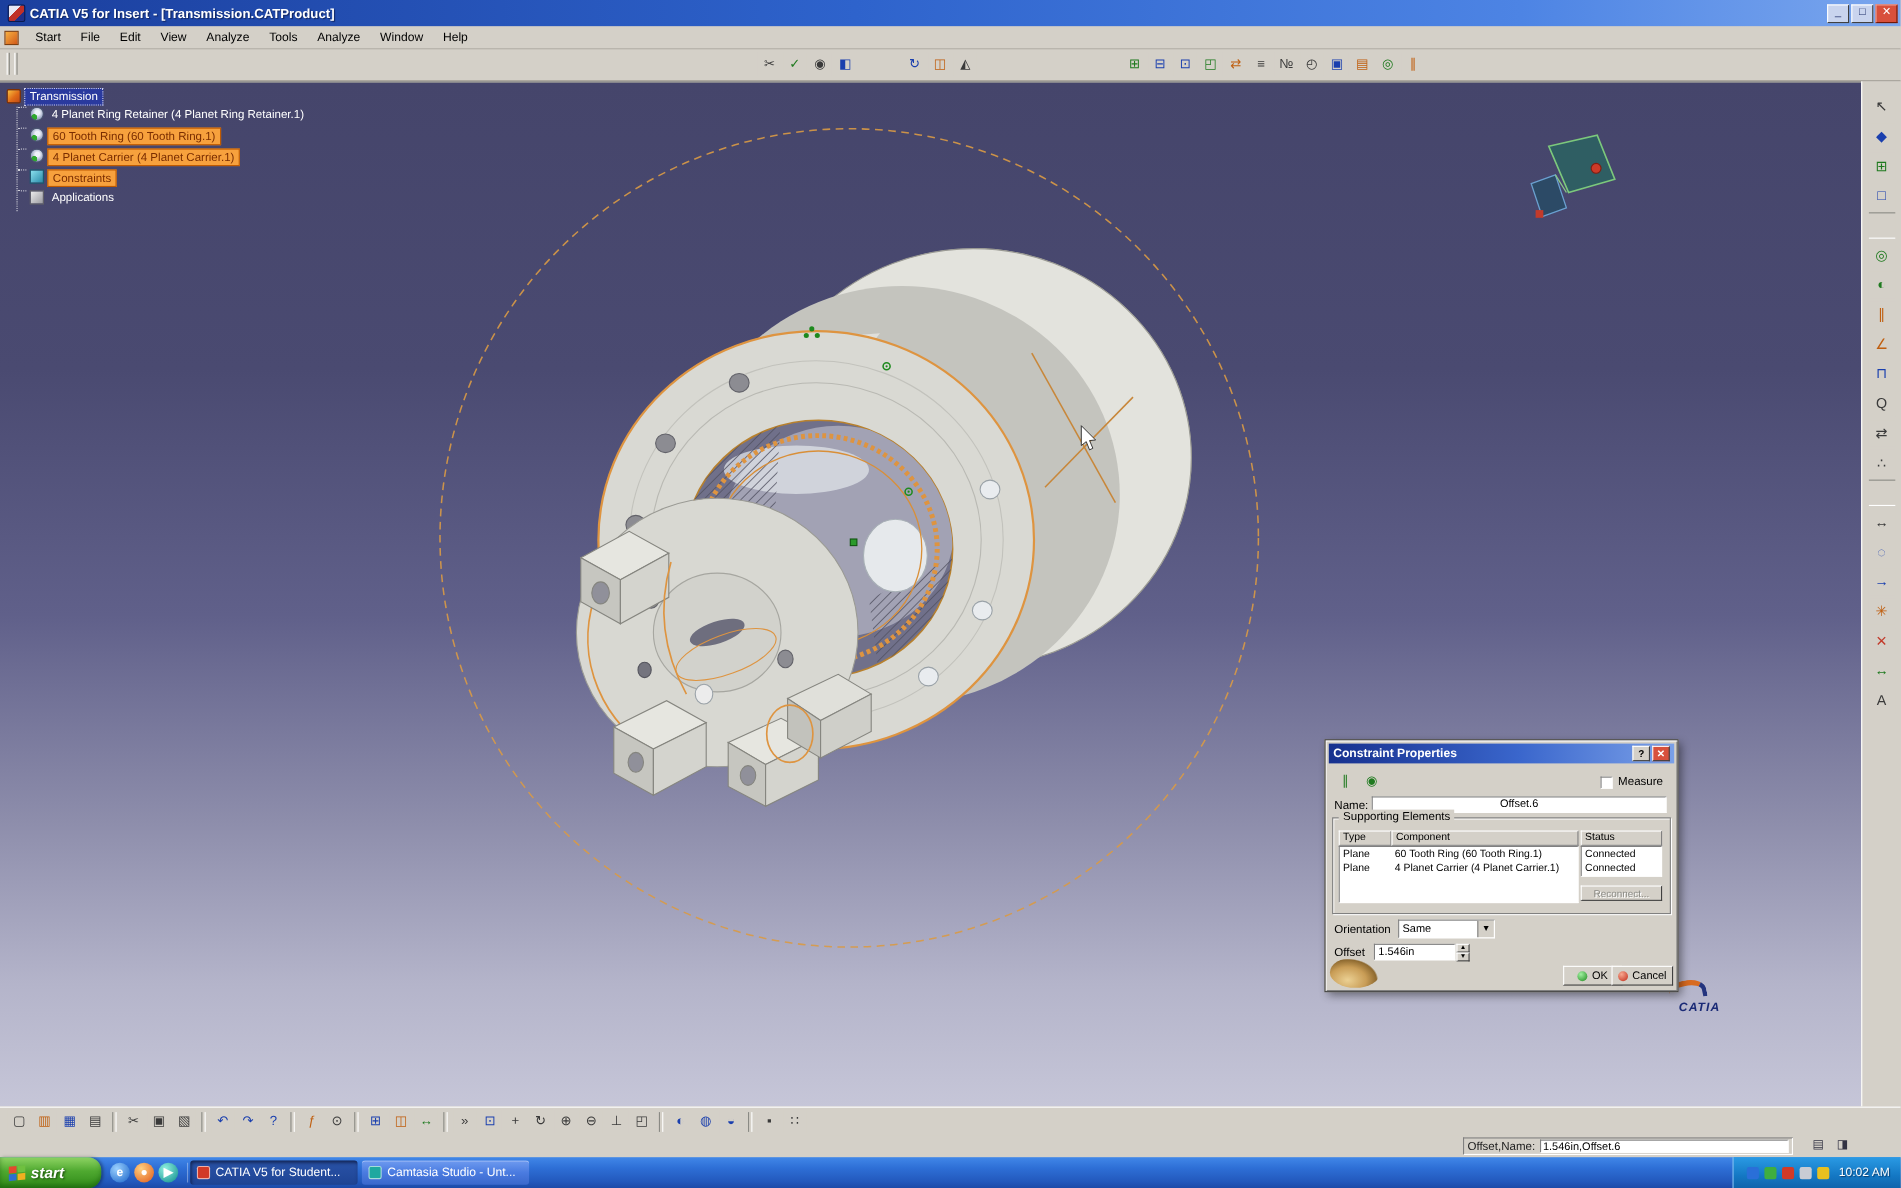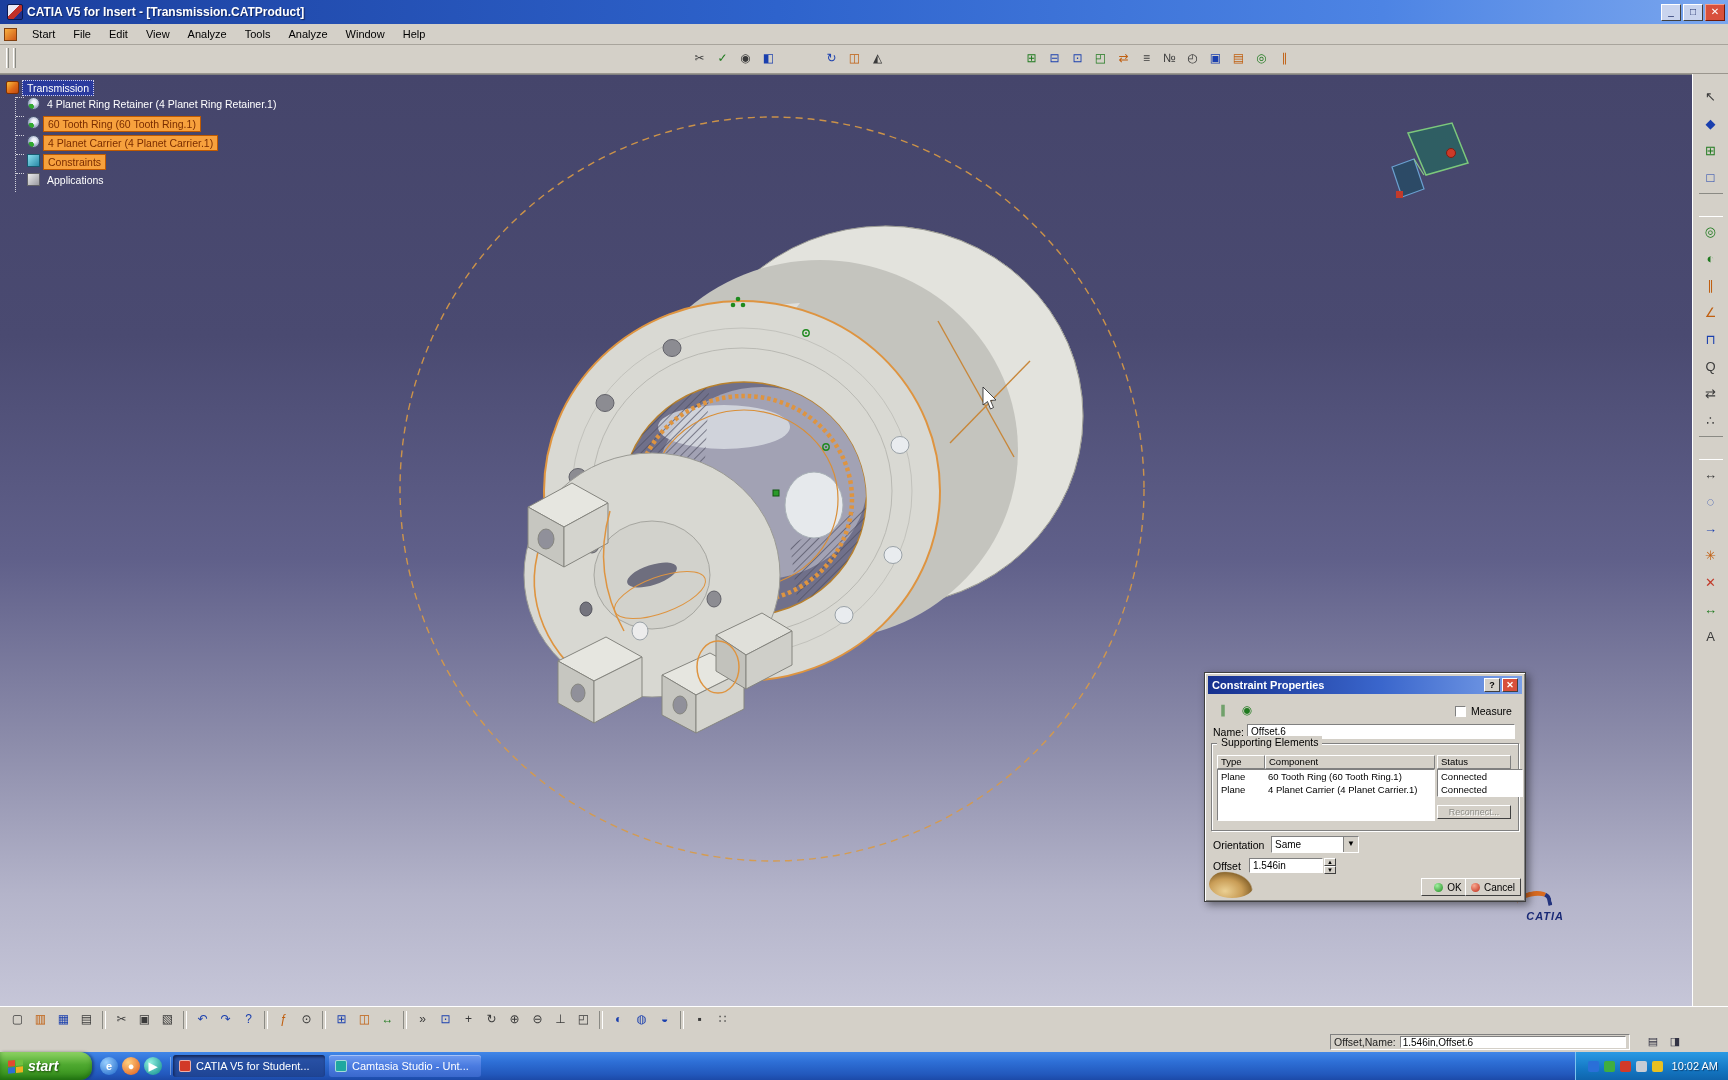--- a/index.html
+++ b/index.html
@@ -487,21 +487,21 @@
       <span class="dlg-tbtn close">✕</span>
     </div>
 
     <span class="dlg-ico cg" style="left:8px;top:30px">∥</span>
     <span class="dlg-ico cg" style="left:32px;top:30px">◉</span>
 
     <span class="cbx" style="left:250px;top:33px"></span>
     <span class="dlabel" style="left:266px;top:32px">Measure</span>
 
     <span class="dlabel" style="left:8px;top:53px">Name:</span>
-    <input class="dinput" style="left: 42px; top: 51px; width: 268px;" value="Offset.6">
+    <input class="dinput" style="left: 42px; top: 51px; width: 268px; text-align: center;" value="Offset.6">
 
     <div class="groupbox"></div>
     <span class="legend">Supporting Elements</span>
 
     <span class="hcell" style="left:12px;top:82px;width:48px">Type</span>
     <span class="hcell" style="left:60px;top:82px;width:170px">Component</span>
     <span class="hcell" style="left:232px;top:82px;width:74px">Status</span>
 
     <div class="listbox" style="left:12px;top:96px;width:218px;height:52px">
 
@@ -509,21 +509,21 @@
           <span class="c1">Plane</span>
           <span class="c2">60 Tooth Ring (60 Tooth Ring.1)</span>
         </div>
 
         <div class="srow">
           <span class="c1">Plane</span>
           <span class="c2">4 Planet Carrier (4 Planet Carrier.1)</span>
         </div>
 
     </div>
-    <div class="listbox" style="left:232px;top:96px;width:86px;height:28px">
+    <div class="listbox" style="left:232px;top:96px;width:74px;height:28px">
       <div class="statrow">Connected</div>
         <div class="statrow">Connected</div>
     </div>
     <button class="btn disabled" style="left:232px;top:132px;width:74px;height:14px">Reconnect...</button>
 
     <span class="dlabel" style="left:8px;top:166px">Orientation</span>
     <div class="dd" style="left:66px;top:163px;width:88px;height:17px">
       <span>Same</span>
       <span class="dd-arrow">▼</span>
     </div>

